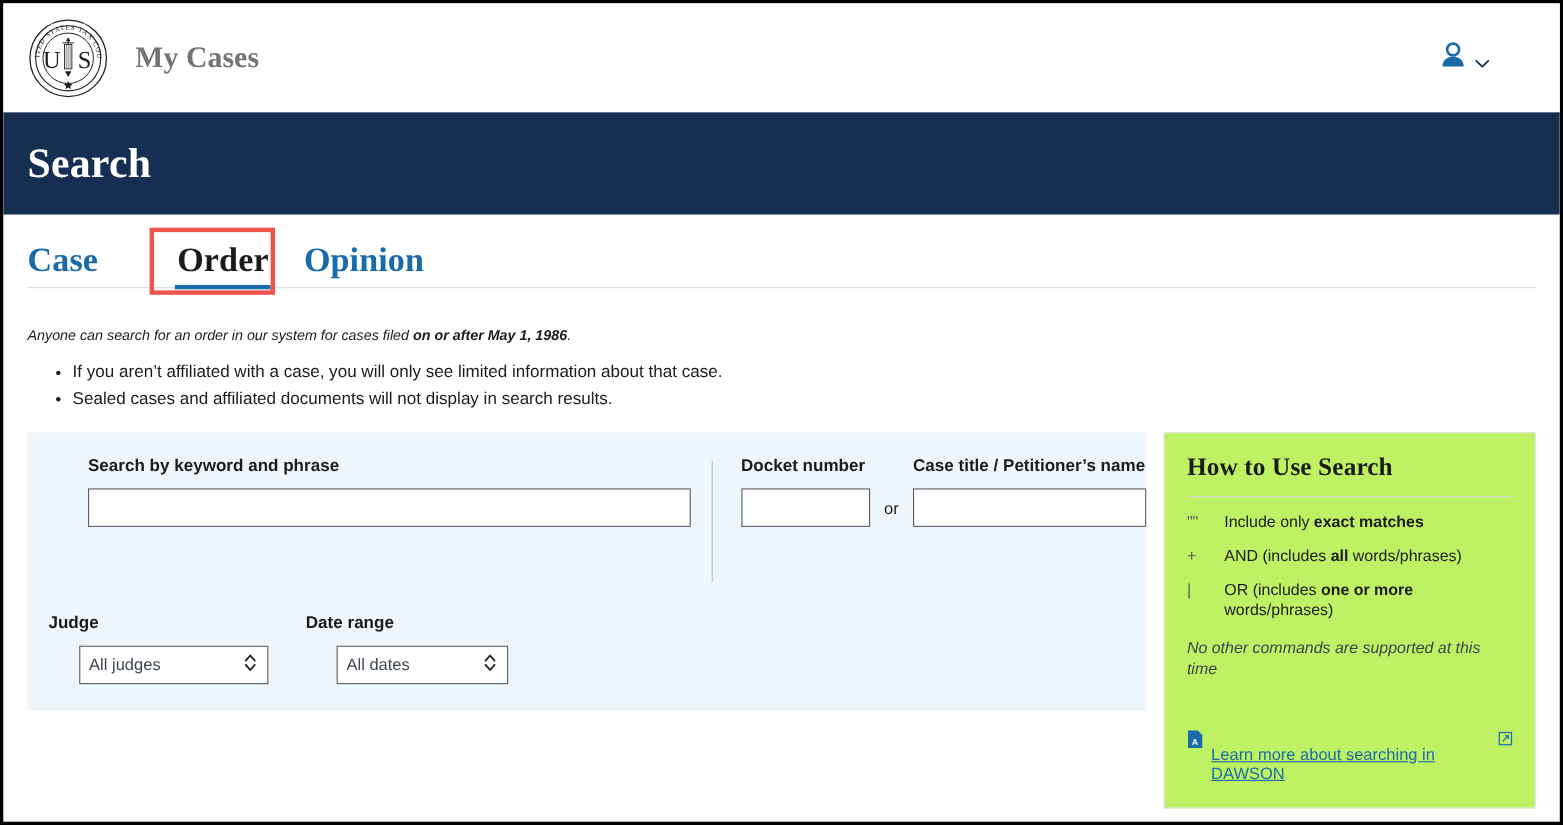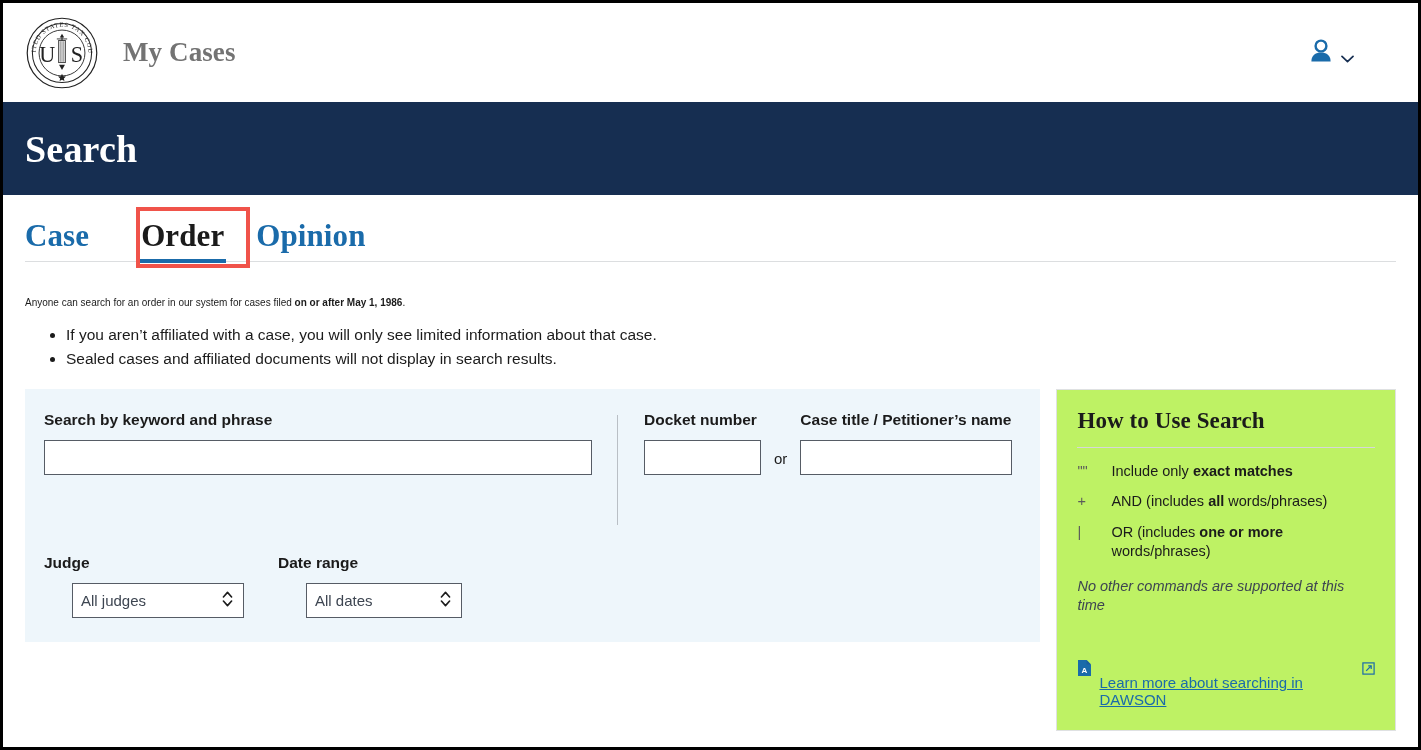--- a/index.html
+++ b/index.html
@@ -99,21 +99,21 @@
     font-size: 31px;
     font-weight: 700;
     color: #1a6baa;
     padding: 0 22px 10px 0;
     margin-right: 24px;
     position: relative;
     cursor: pointer;
     line-height: 1;
     letter-spacing: .1px;
   }
-  .tab:first-child { padding-right: 0; margin-right: 48px; }
+  .tab:first-child { padding-right: 0; margin-right: 68px; }
   .tab.active {
     color: #1b1b1b;
     padding: 0 4px 10px 4px;
     margin-right: 28px;
   }
   .tab.active::after {
     content: "";
     position: absolute;
     left: 2px;
     right: 2px;
@@ -132,23 +132,24 @@
     pointer-events: none;
   }
 
   
   .intro {
     padding: 0 22px;
     box-sizing: border-box;
   }
   .intro p {
     margin: 34px 0 0 0;
-    font-size: 10px;
+    font-size: 13px;
     line-height: 1.45;
     color: #1b1b1b;
+    font-style: italic;
   }
   .intro ul {
     margin: 12px 0 0 0;
     padding-left: 41px;
     list-style: disc;
   }
   .intro li {
     font-size: 15.5px;
     line-height: 1.55;
     color: #1b1b1b;
@@ -168,20 +169,21 @@
   .form-panel {
     position: relative;
     width: 1017px;
     background: #eef6fb;
     padding: 22px 0 24px 0;
     box-sizing: border-box;
   }
   .form-top {
     display: flex;
     align-items: flex-start;
+    padding-left: 36px;
   }
   .kw-col {
     width: 592px;
     padding-left: 19px;
     box-sizing: border-box;
   }
   .vdiv {
     width: 1px;
     background: #b9bfc5;
     height: 110px;

